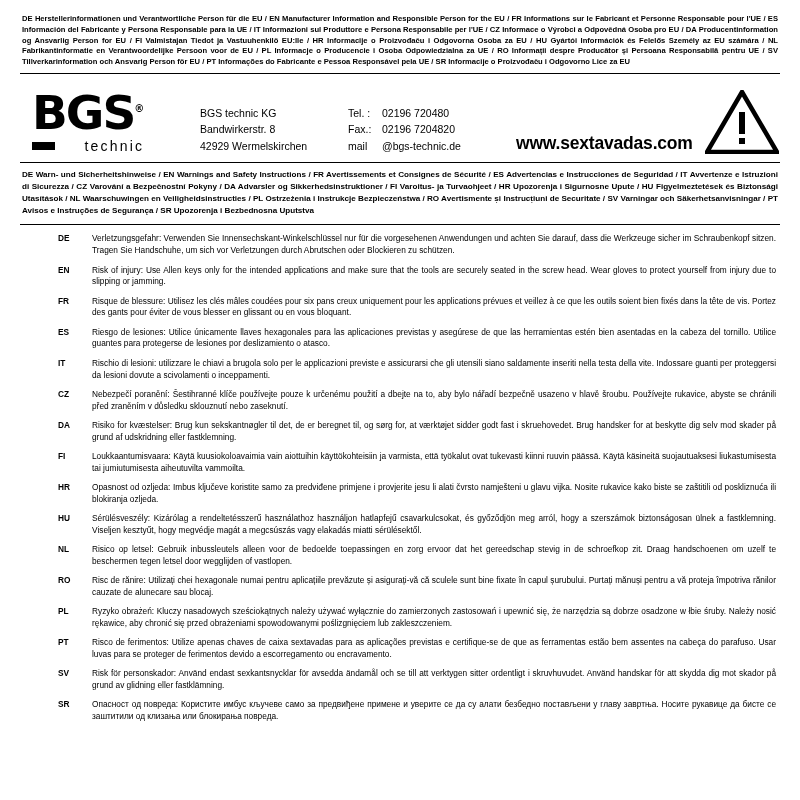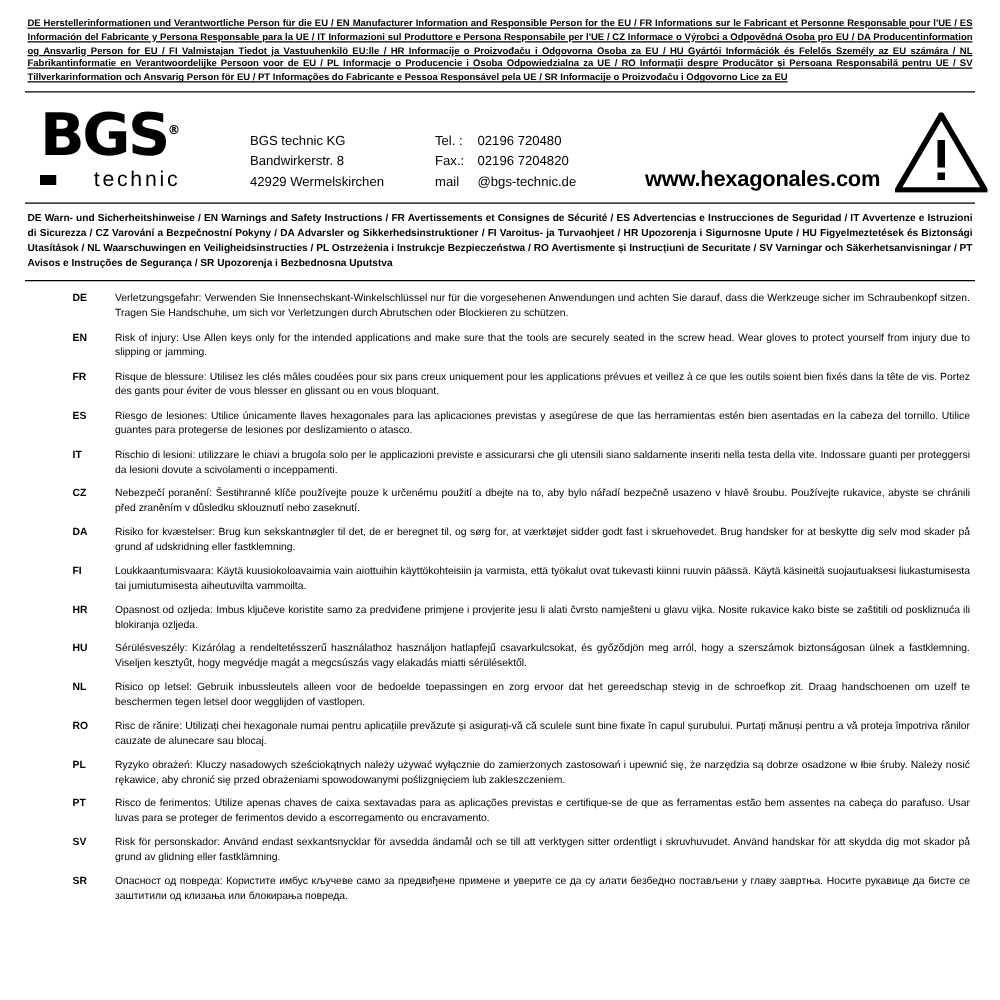--- a/index.html
+++ b/index.html
@@ -29,21 +29,20 @@
     margin: 0;
   }
 
   
   .manufacturer-block {
     font-size: 7.6px;
     line-height: 1.42;
     text-align: justify;
     font-weight: bold;
     padding: 0 2px 5px 2px;
-    text-decoration: underline;
   }
 
   
   .band {
     display: flex;
     align-items: flex-end;
     padding: 8px 4px 8px 4px;
     min-height: 72px;
   }
   .logo-cell {
@@ -74,21 +73,21 @@
     align-items: center;
     margin-top: 2px;
   }
   .bgs-bar {
     flex: 1 1 auto;
     height: 8px;
     background: #000;
     margin-right: 6px;
   }
   .bgs-technic {
-    font-size: 17px;
+    font-size: 14px;
     letter-spacing: 2.2px;
     font-weight: normal;
     margin-left: 24px;
   }
 
   .addr-cell {
     flex: 0 0 148px;
     font-size: 10.5px;
     line-height: 1.55;
   }
@@ -189,21 +188,21 @@
         <span class="contact-label">Fax.:</span>
         <span>02196 7204820</span>
       </div>
       <div class="contact-row">
         <span class="contact-label">mail</span>
         <span>@bgs-technic.de</span>
       </div>
     </div>
 
     <div class="web-cell">
-      <span>www.hexagonales.com</span>
+      <span>www.sextavadas.com</span>
     </div>
 
     <div class="warn-cell">
       <svg class="tri" width="74" height="64" viewBox="0 0 74 64">
         <polygon points="37,2 72,62 2,62" fill="none" stroke="#000" stroke-width="4.5" stroke-linejoin="miter"></polygon>
         <rect x="34" y="22" width="6" height="22" fill="#000"></rect>
         <rect x="34" y="48" width="6" height="6" fill="#000"></rect>
       </svg>
     </div>
 

